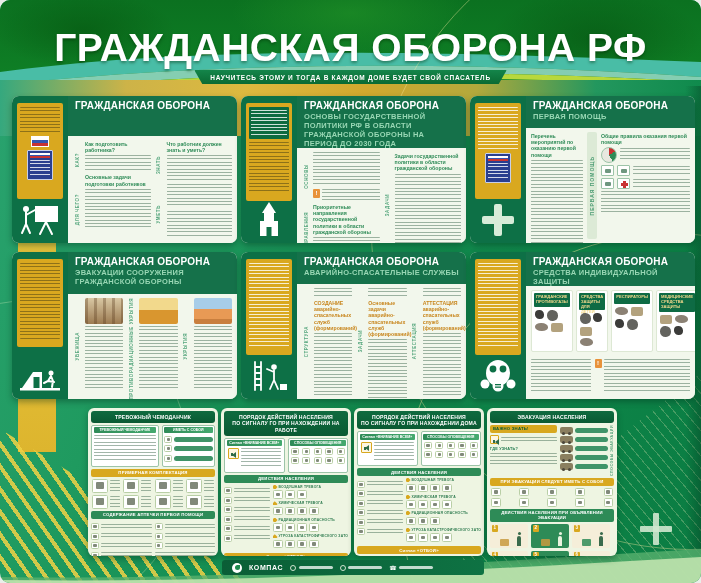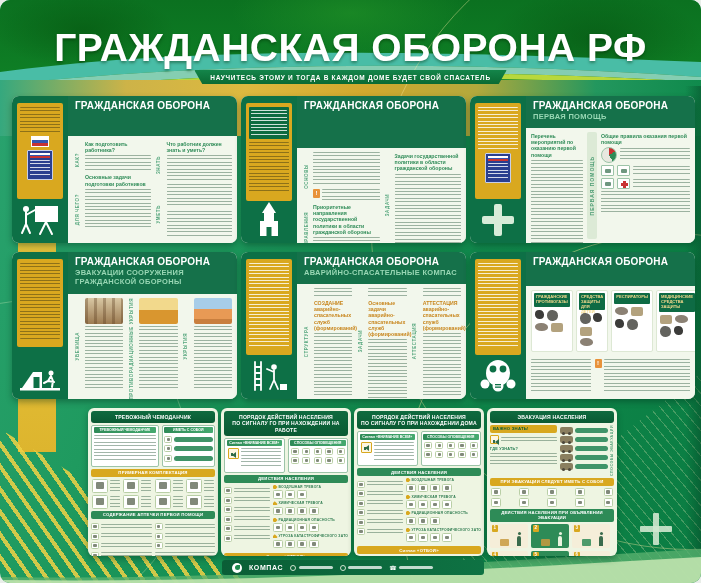--- a/index.html
+++ b/index.html
@@ -251,20 +251,21 @@
         <g fill="#fff">
           <polygon points="13,13 27,13 20,2"></polygon>
           <rect x="15" y="13" width="10" height="8"></rect>
           <rect x="11" y="21" width="18" height="15"></rect>
           <rect x="17.5" y="27" width="5" height="9" fill="#0d7046"></rect>
         </g>
       </svg>
     </div>
     <header class="phead">
       <div class="ptitle">ГРАЖДАНСКАЯ ОБОРОНА</div>
+      <div class="psub">ОСНОВЫ ГОСУДАРСТВЕННОЙ ПОЛИТИКИ РФ В ОБЛАСТИ ГРАЖДАНСКОЙ ОБОРОНЫ НА ПЕРИОД ДО 2030 ГОДА</div>
     </header>
     <div class="pbody">
       <div class="half">
         <div class="hrow">
           <div class="vlab">
               <span>ОСНОВЫ</span>
             </div>
           <div class="col">
             <div class="fl h34"></div>
             <div class="note">
@@ -401,21 +402,21 @@
         <g stroke="#fff" stroke-width="1.8" fill="none" stroke-linecap="round">
           <path d="M6 4 V32 M12 4 V32 M6 9 H12 M6 15 H12 M6 21 H12 M6 27 H12"></path>
           <circle cx="25" cy="9" r="2.8" fill="#fff" stroke="none"></circle>
           <path d="M25 12 V22 M25 14 l-7 -3 M25 22 l-4 9 M25 22 l4 9"></path>
           <rect x="31" y="26" width="7" height="6" fill="#fff" stroke="none"></rect>
         </g>
       </svg>
     </div>
     <header class="phead">
       <div class="ptitle">ГРАЖДАНСКАЯ ОБОРОНА</div>
-      <div class="psub">АВАРИЙНО-СПАСАТЕЛЬНЫЕ КОМПАС</div>
+      <div class="psub">АВАРИЙНО-СПАСАТЕЛЬНЫЕ СЛУЖБЫ</div>
     </header>
     <div class="pbody">
       <div class="vlab">
           <span>СТРУКТУРА</span>
         </div>
       <div class="col">
         <div class="fl h10"></div>
         <div class="chead gold mt2">СОЗДАНИЕ аварийно-спасательных служб (формирований)</div>
         <div class="fl h64"></div>
       </div>
@@ -453,20 +454,21 @@
         <g fill="#0d7046">
           <circle cx="15" cy="11" r="3.4"></circle>
           <circle cx="25" cy="11" r="3.4"></circle>
           <rect x="17" y="26" width="6" height="1.3"></rect>
           <rect x="17" y="28.5" width="6" height="1.3"></rect>
         </g>
       </svg>
     </div>
     <header class="phead">
       <div class="ptitle">ГРАЖДАНСКАЯ ОБОРОНА</div>
+      <div class="psub">СРЕДСТВА ИНДИВИДУАЛЬНОЙ ЗАЩИТЫ</div>
     </header>
     <div class="pbody" style="flex-direction:column">
       <div style="display:flex;gap:3px;height:62px;">
         <div class="p6col" style="flex:1">
           <div class="colhead">ГРАЖДАНСКИЕ ПРОТИВОГАЗЫ</div>
           <div class="blobs">
             <div class="blob b3"></div>
               <div class="blob b1"></div>
               <div class="blob b2"></div>
               <div class="blob b4"></div>

